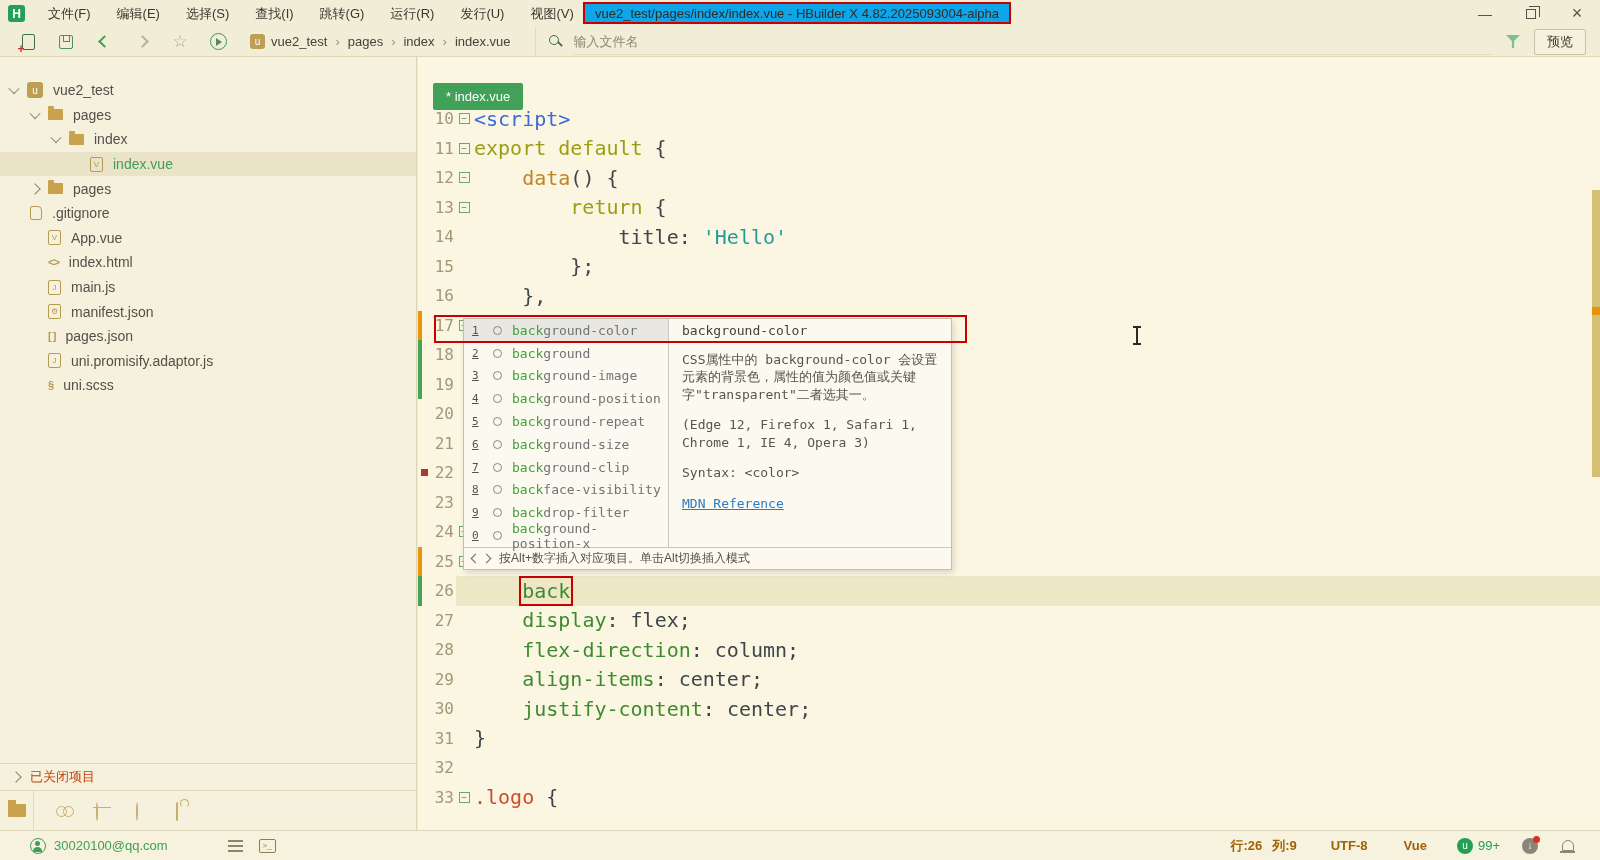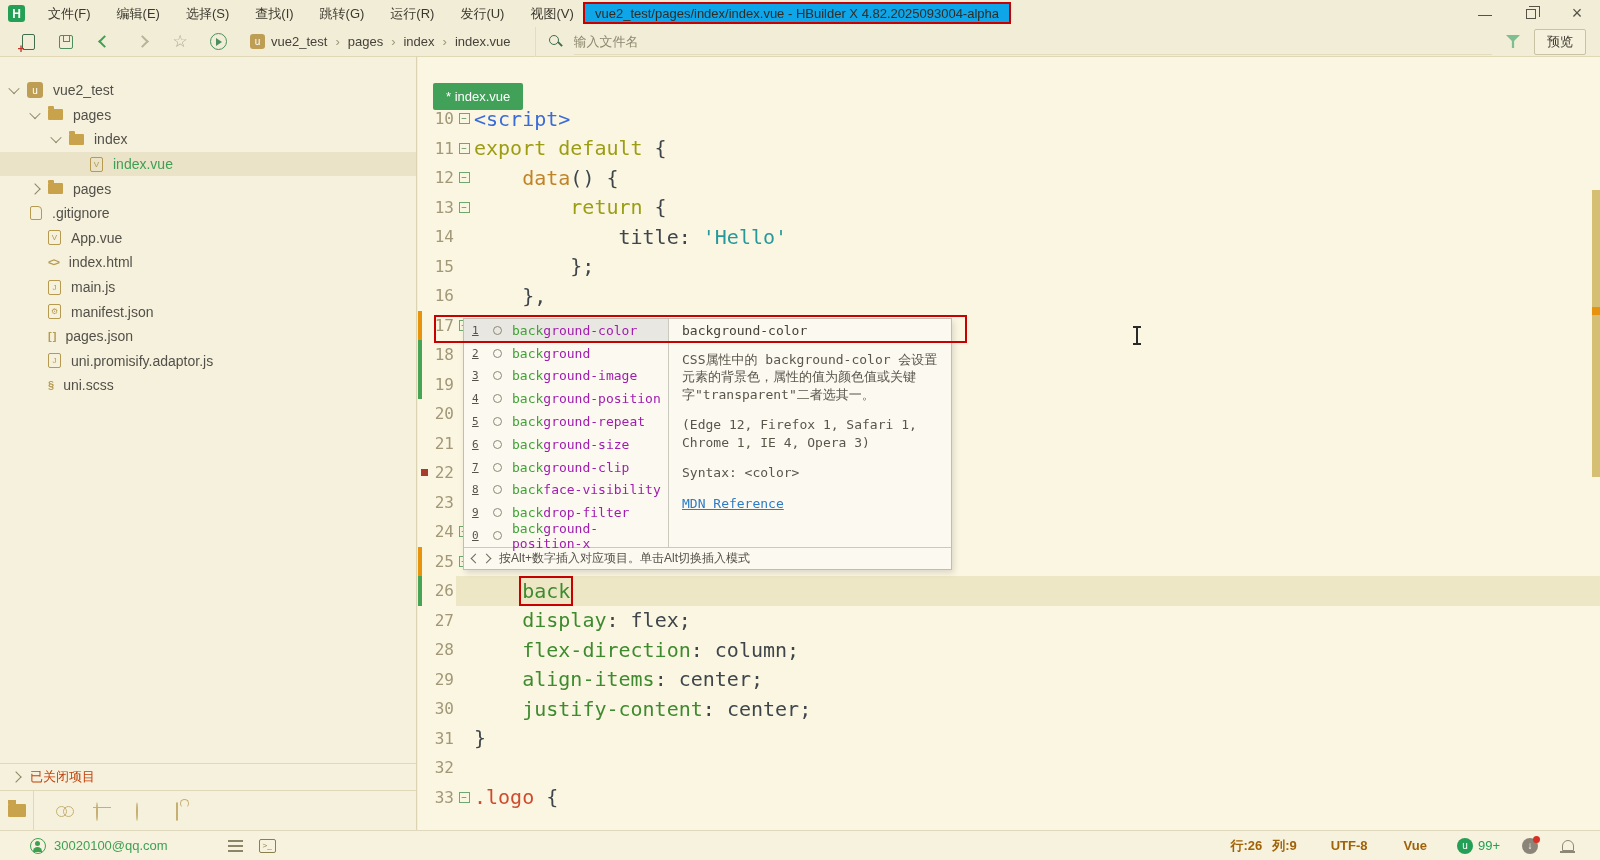--- a/index.html
+++ b/index.html
@@ -130,21 +130,21 @@
   
   .popup { position:absolute; left:45px; top:261px; width:489px;
     font-family:"DejaVu Sans Mono",monospace; background:#FBF9F0;
     border:1px solid #BEBEB4; box-shadow:2px 3px 6px rgba(0,0,0,.12); }
   .pp-main { display:flex; }
   .pp-list { width:205px; border-right:1px solid #C9C9BE; }
   .pp-item { height:22.8px; display:flex; align-items:center; font-size:13px; color:#45423A; }
   .pp-item.sel { background:#E8E7E1; }
   .pp-num { width:13px; margin-left:8px; font-size:11px; color:#55524A; text-decoration:underline; flex:none; }
   .pp-circ { width:9px; height:9px; border:1.2px solid #8C8878; border-radius:50%; margin:0 10px 0 8px; flex:none; }
-  .pp-pre { color:#3FA335; } .pp-rest { color:#a21caf;margin-top:10px; }
+  .pp-pre { color:#3FA335; } .pp-rest { color:#737373;margin-top:10px; }
   .pp-doc { flex:1; position:relative; }
   .pp-doc-head { height:22.8px; display:flex; align-items:center; padding-left:13px; font-size:13px; color:#45423A; }
   .pp-doc-body { padding:9px 13px 0 13px; font-size:13px; color:#5A564C; line-height:17.5px; }
   .pp-doc-body p { margin-bottom:13px; }
   .pp-link { color:#2E7BC4; text-decoration:underline; font-size:13px; }
   .pp-foot { border-top:1px solid #C9C9BE; height:22px; display:flex; align-items:center;
     font-size:12px; color:#55524A; background:#FBF9F0;
     font-family:"Liberation Sans","DejaVu Sans",sans-serif; }
   .pp-foot .fchev { width:7px; height:7px; border-right:1.5px solid #6E6A5C; border-bottom:1.5px solid #6E6A5C; flex:none; }
   .fchev.prev { transform:rotate(135deg); margin:0 4px 0 8px; }

